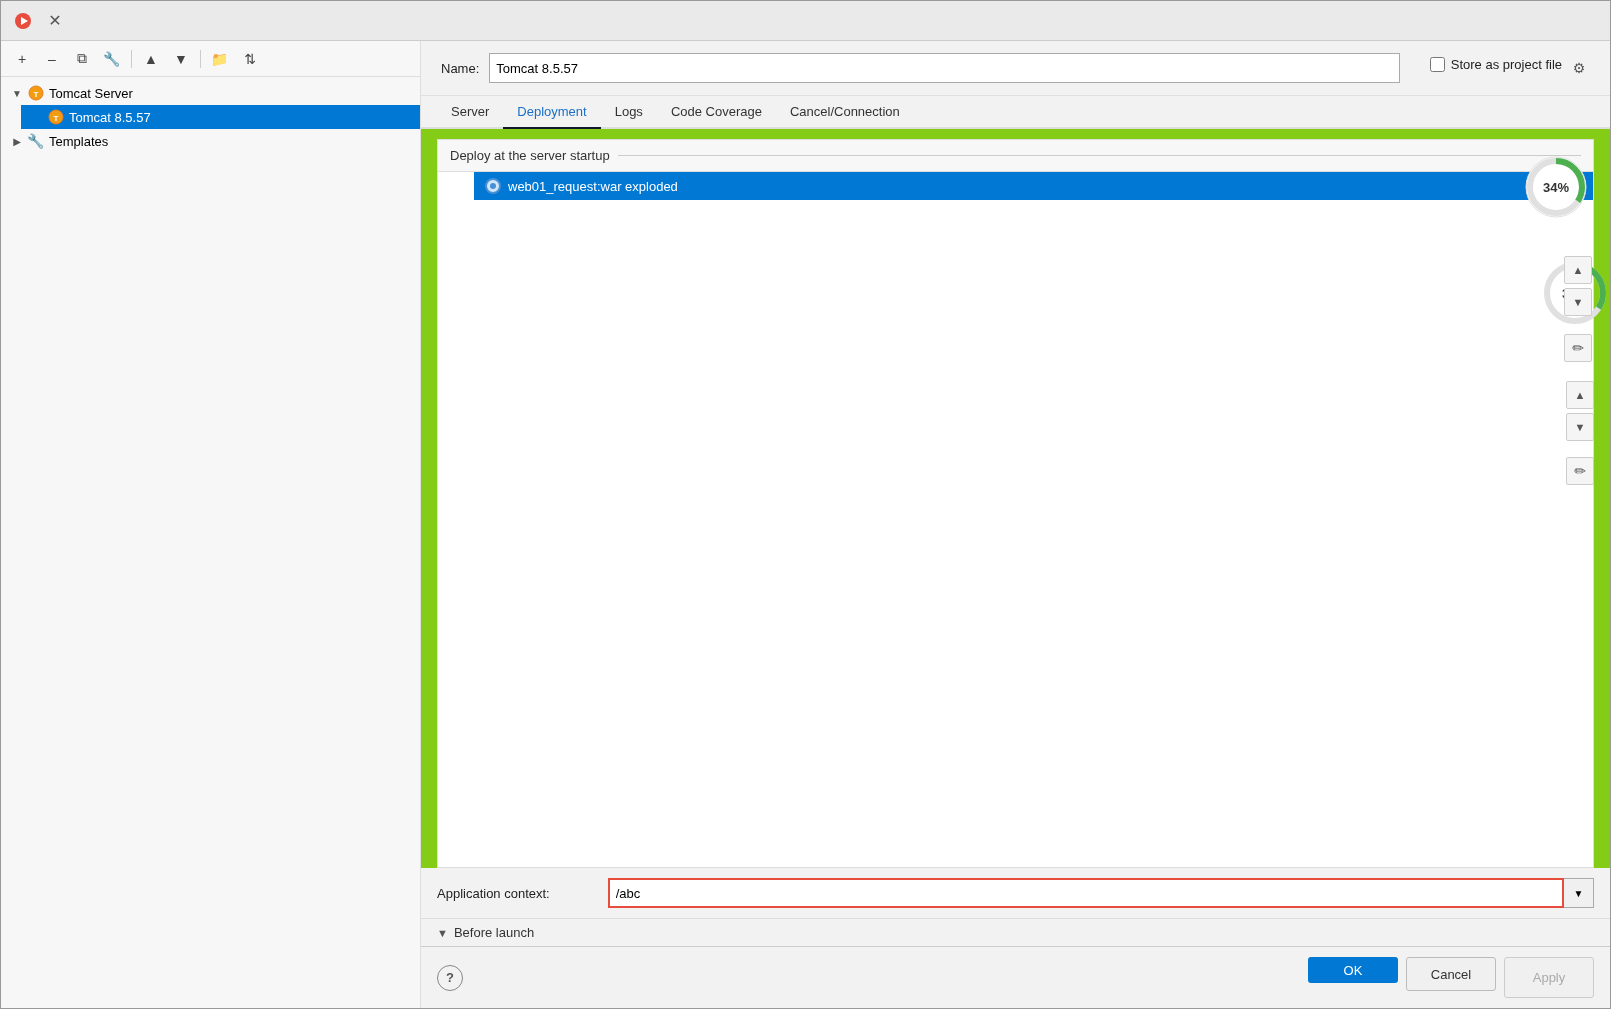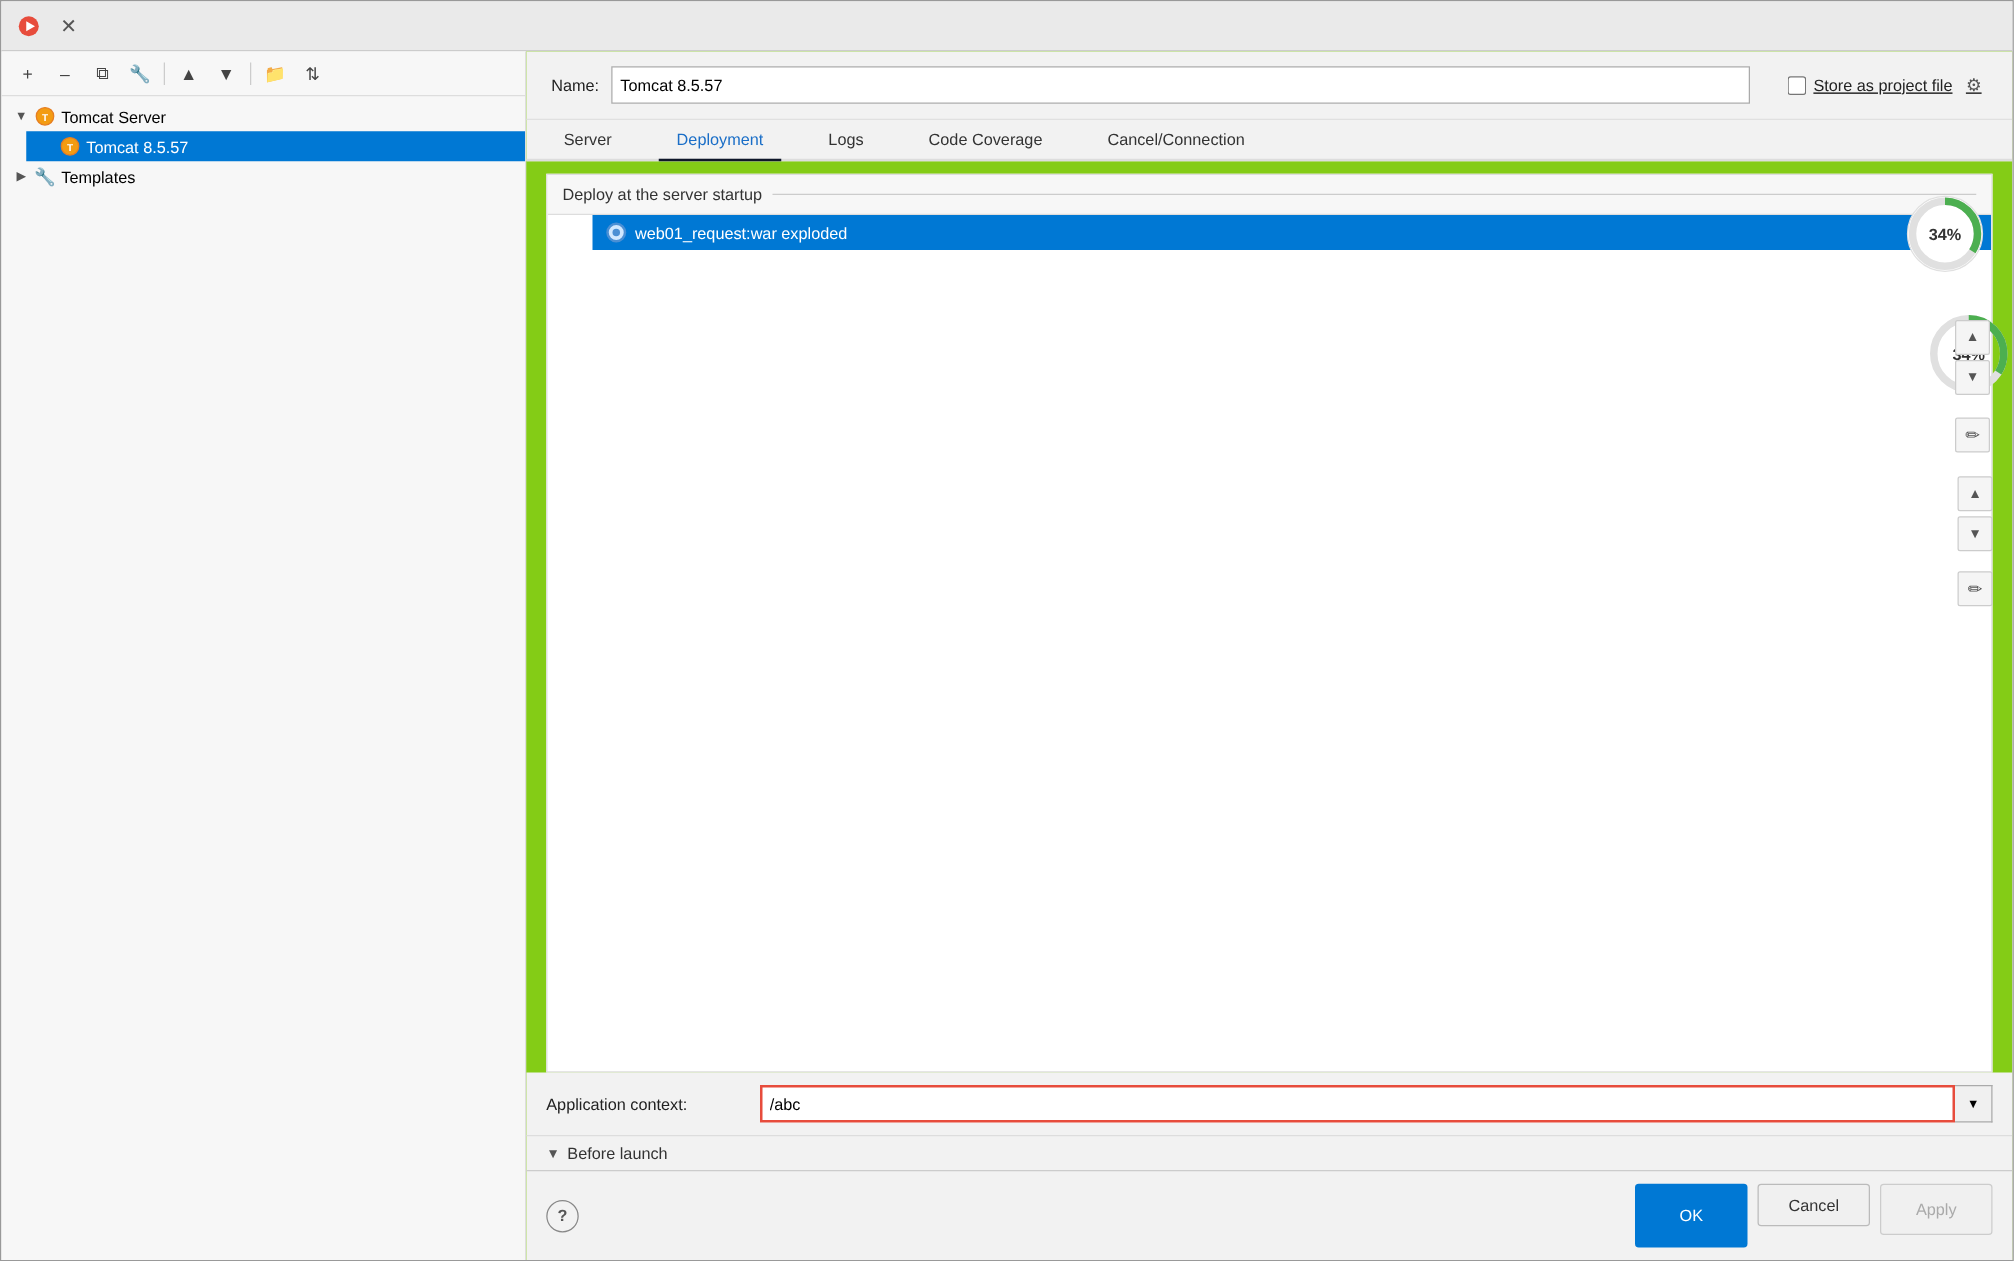--- a/index.html
+++ b/index.html
@@ -160,24 +160,22 @@
       flex: 1;
       height: 30px;
       border: 1px solid #aaa;
       padding: 0 6px;
       font-size: 13px;
       background: white;
       outline: none;
     }
     .store-project-area {
       display: flex;
-      align-items: center;
       gap: 6px;
       margin-left: 20px;
-      text-decoration: underline;
     }
     .store-checkbox {
       width: 15px;
       height: 15px;
       cursor: pointer;
     }
     .store-label { font-size: 13px; color: #222; }
     .gear-btn {
       width: 22px;
       height: 22px;
@@ -190,21 +188,20 @@
       font-size: 14px;
       color: #555;
     }
 
     
     .tabs-bar {
       display: flex;
       border-bottom: 2px solid #ddd;
       background: #f2f2f2;
       padding: 0 16px;
-      gap: 24px;
     }
     .tab {
       padding: 8px 14px;
       cursor: pointer;
       font-size: 13px;
       color: #333;
       border-bottom: 2px solid transparent;
       margin-bottom: -2px;
       white-space: nowrap;
     }
@@ -385,21 +382,21 @@
       font-size: 13px;
       color: #555;
       font-weight: bold;
     }
     .bottom-buttons {
       display: flex;
       gap: 8px;
     }
     .btn-ok {
       min-width: 90px;
-      height: 51px;
+      height: 26px;
       background: #0078d4;
       color: white;
       border: none;
       cursor: pointer;
       font-size: 13px;
       border-radius: 3px;
       padding: 0 8px;
       text-align: center;
     }
     .btn-cancel {

